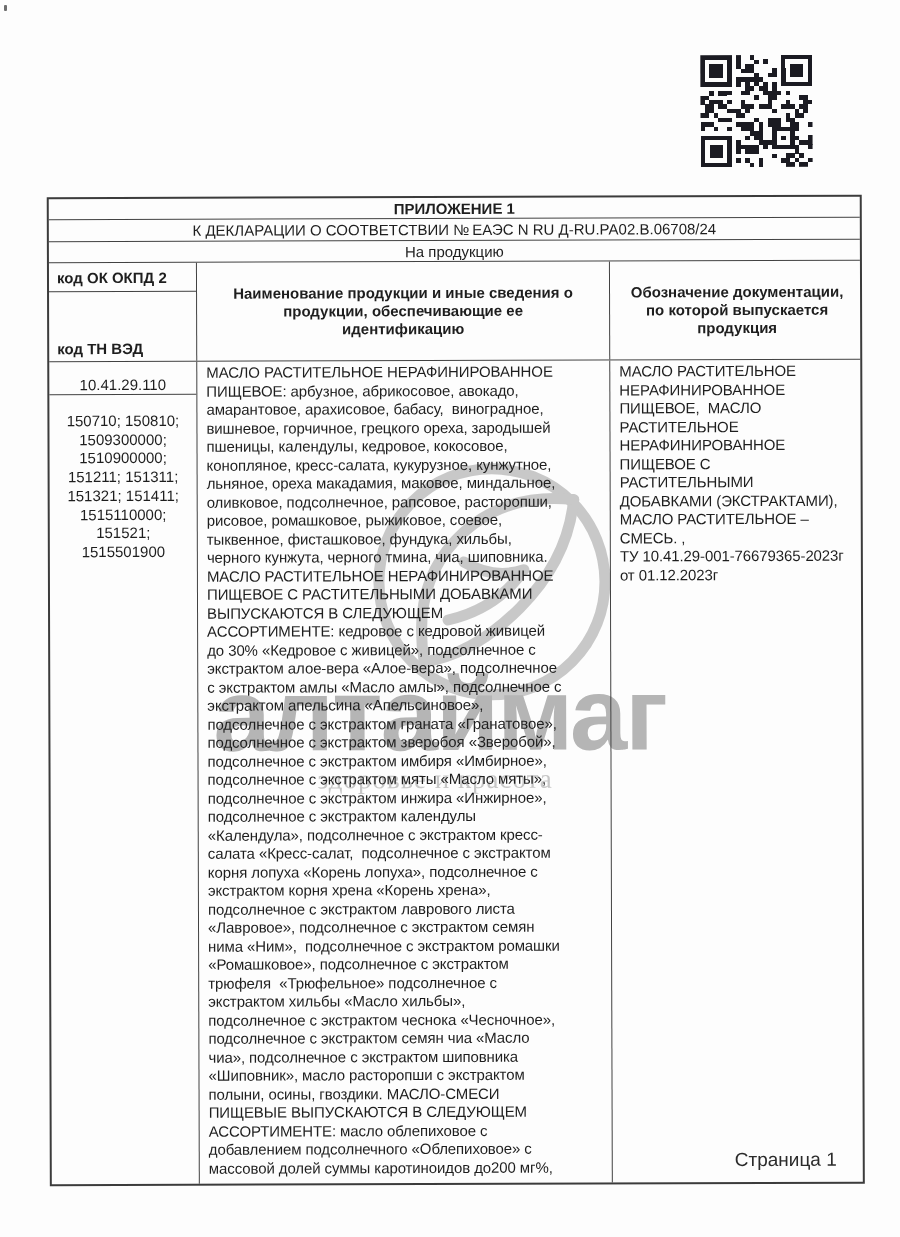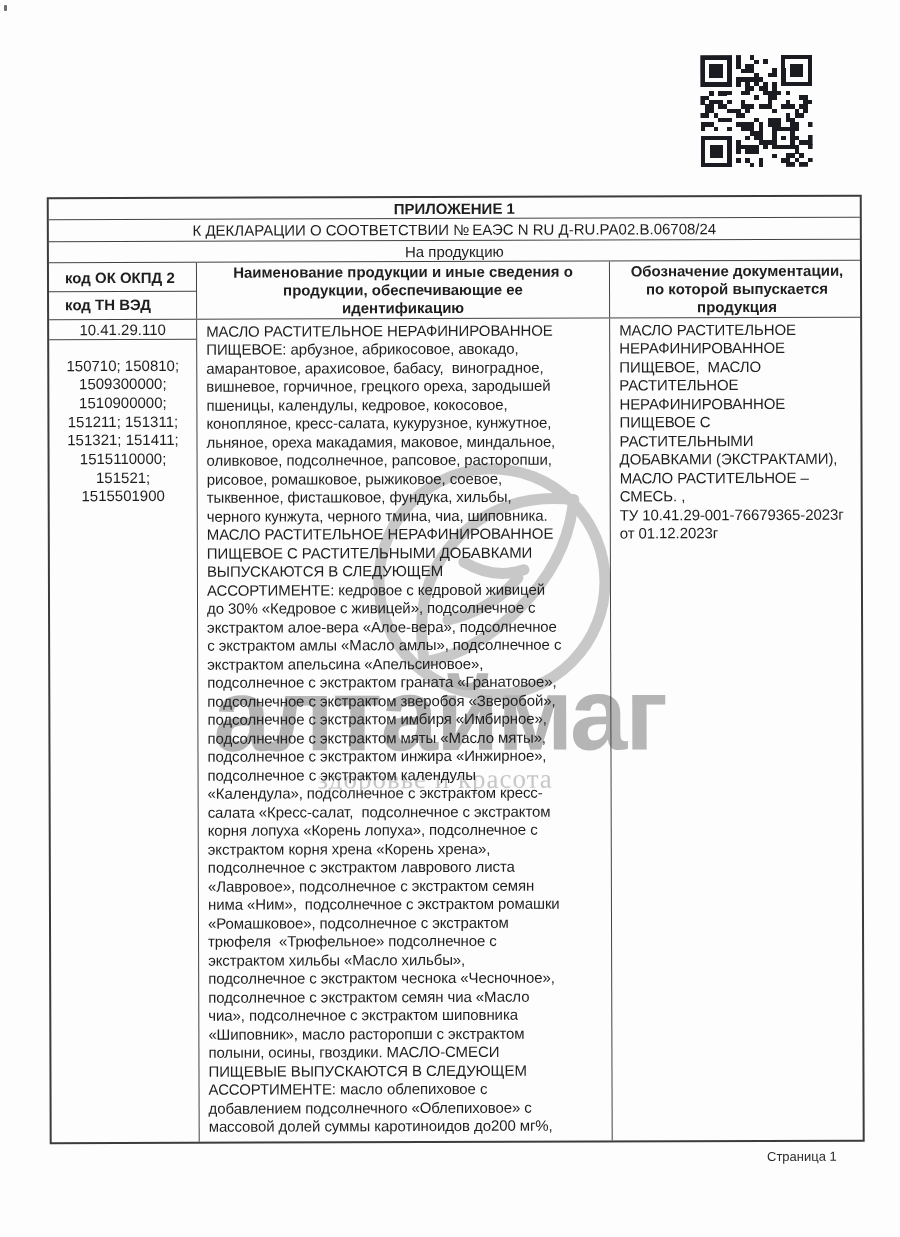--- a/index.html
+++ b/index.html
@@ -29,40 +29,40 @@
   }
   .trow{border-bottom:1.5px solid #424242;display:flex;align-items:center;justify-content:center;box-sizing:border-box;}
   .row-title{height:21px;font-weight:bold;font-size:15px;}
   .row-decl{height:22px;font-size:15px;}
   .row-decl .bold{font-weight:normal;}
   .row-decl .num{margin-left:3px;}
   .row-sub{height:21px;font-size:15px;}
   .grid{display:grid;grid-template-columns:147px 413px 255px;box-sizing:border-box;}
   .row-head{border-bottom:1.5px solid #424242;}
   .hc1{display:flex;flex-direction:column;box-sizing:border-box;}
-  .hc1 > div{box-sizing:border-box;padding-left:16px;display:flex;align-items:center;font-weight:bold;font-size:15px;}
+  .hc1 > div{box-sizing:border-box;padding-left:8px;display:flex;align-items:center;font-weight:bold;font-size:15px;}
   .hc1-a{height:29px;border-bottom:1.5px solid #424242;}
-  .hc1-b{height:24.5px;}
+  .hc1-b{height:24.5px;margin-top:44px;}
   .hc2,.hc3{
     border-left:1.5px solid #424242;box-sizing:border-box;
     display:flex;align-items:center;justify-content:center;text-align:center;
     font-weight:bold;font-size:15px;line-height:18px;white-space:pre-line;padding:1px 4px;
   }
   .row-data{height:822px;}
   .dc1{box-sizing:border-box;text-align:center;font-size:15px;}
   .okpd{height:19.5px;border-bottom:1.5px solid #424242;box-sizing:border-box;
-        display:flex;align-items:center;justify-content:center;}
+        display:flex;align-items:center;justify-content:center;margin-top:14px;}
   .tnved{padding-top:17px;line-height:18.7px;white-space:pre-line;}
   .dc2,.dc3{
     border-left:1.5px solid #424242;box-sizing:border-box;font-size:15px;
     line-height:18.5px;white-space:pre;padding:2.5px 0 0 9px;letter-spacing:-0.1px;
     overflow:hidden;
   }
   
-  .page-num{position:absolute;top:1150px;right:65px;font-size:13px;color:#2b2b2b;z-index:2;}
+  .page-num{position:absolute;top:1150px;right:65px;font-size:19px;color:#2b2b2b;z-index:2;}
   .speck{position:absolute;left:4px;top:5px;width:3px;height:6px;background:#6e6e6e;border-radius:1px;z-index:3;}
 </style>
 </head>
 <body>
 
 <div class="sheet">
   <div class="speck"></div>
   <div class="scan">
 
     <div class="wm">

